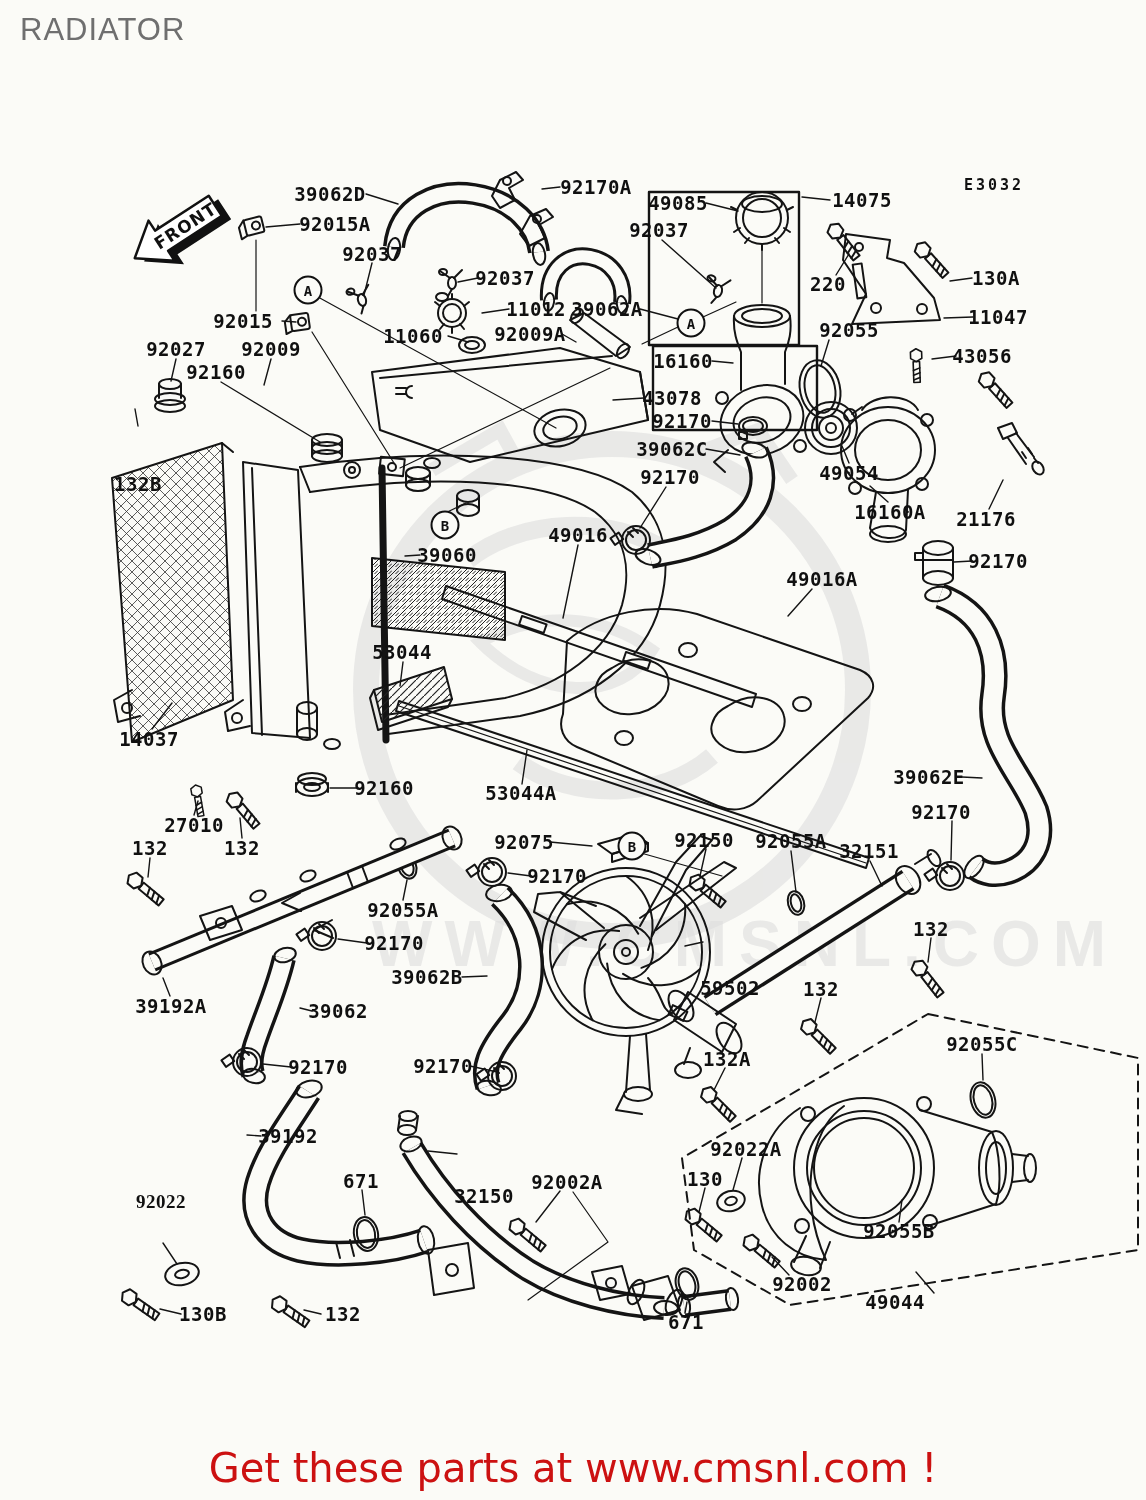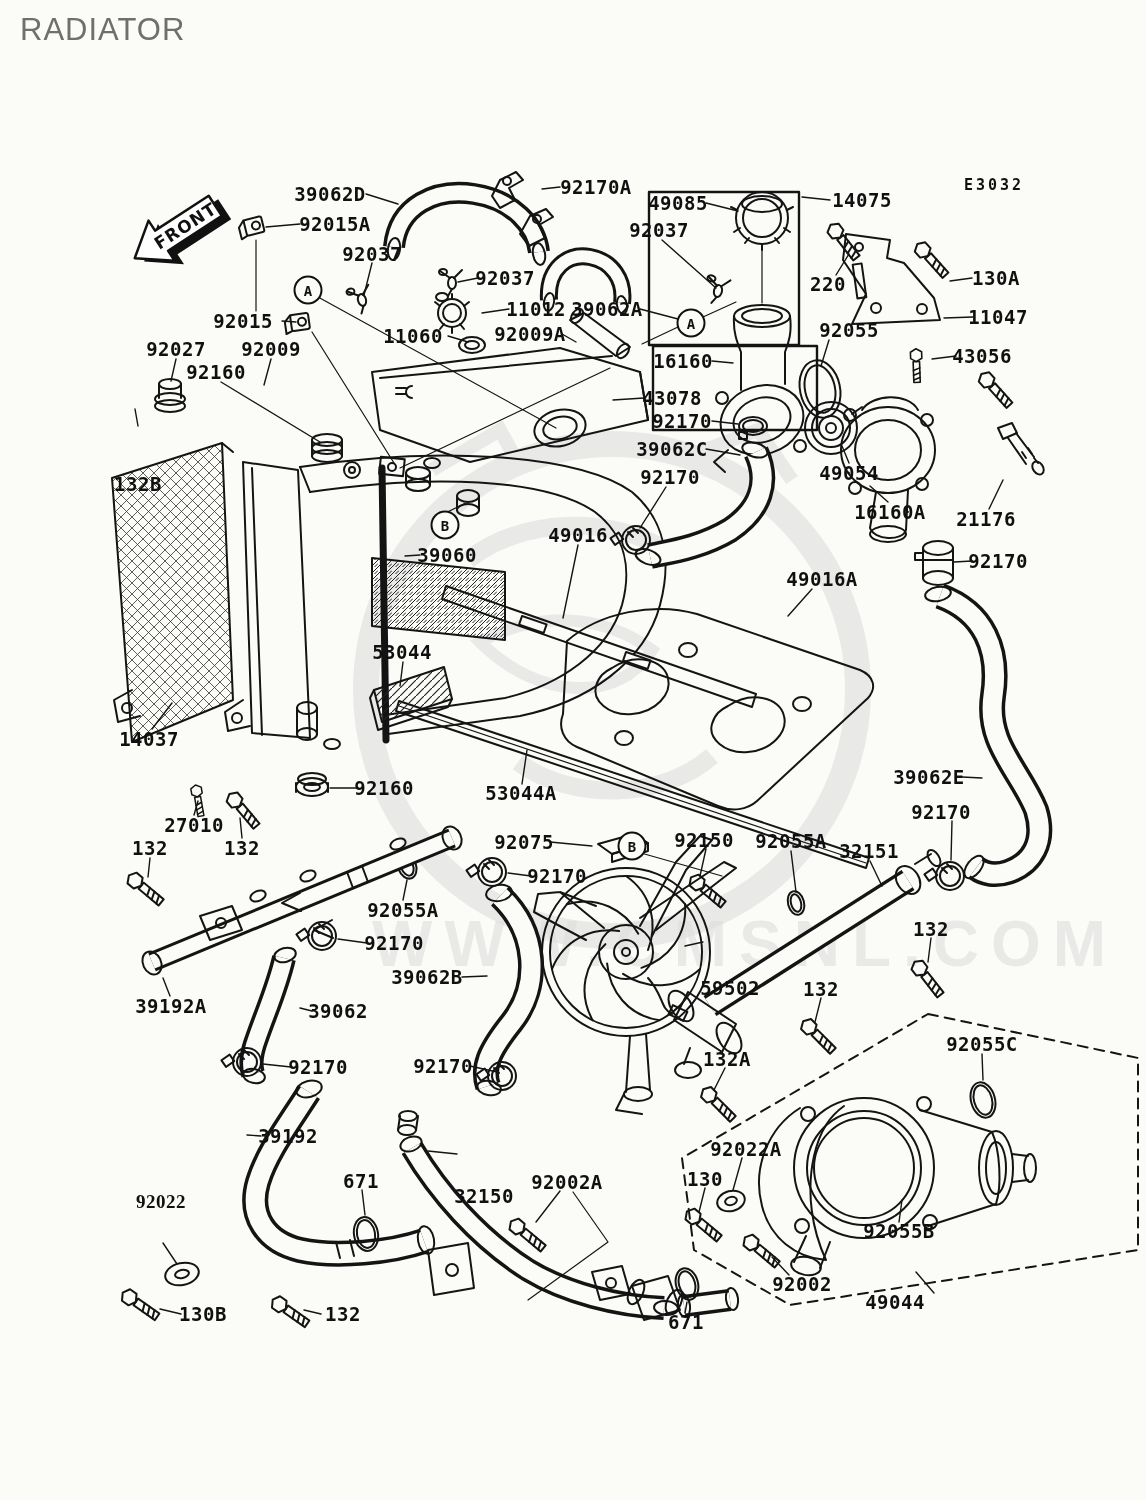--- a/index.html
+++ b/index.html
@@ -555,13 +555,14 @@
       <div class="part-label" style="left: 802px; top: 1284px;">92002</div>
       <div class="part-label" style="left: 895px; top: 1302px; text-align: right;">49044</div>
       <div class="part-label" style="left: 686px; top: 1322px;">671</div>
       <div class="part-label" style="left: 203px; top: 1314px;">130B</div>
       <div class="part-label" style="left: 343px; top: 1314px;">132</div>
       <div class="ref-marker" style="left: 308px; top: 290px;">A</div>
       <div class="ref-marker" style="left: 691px; top: 323px;">A</div>
       <div class="ref-marker" style="left: 445px; top: 525px;">B</div>
       <div class="ref-marker" style="left: 632px; top: 846px;">B</div>
     </div>
+  <div class="footer-text">Get these parts at www.cmsnl.com !</div>
 </div>
 
 </body></html>

